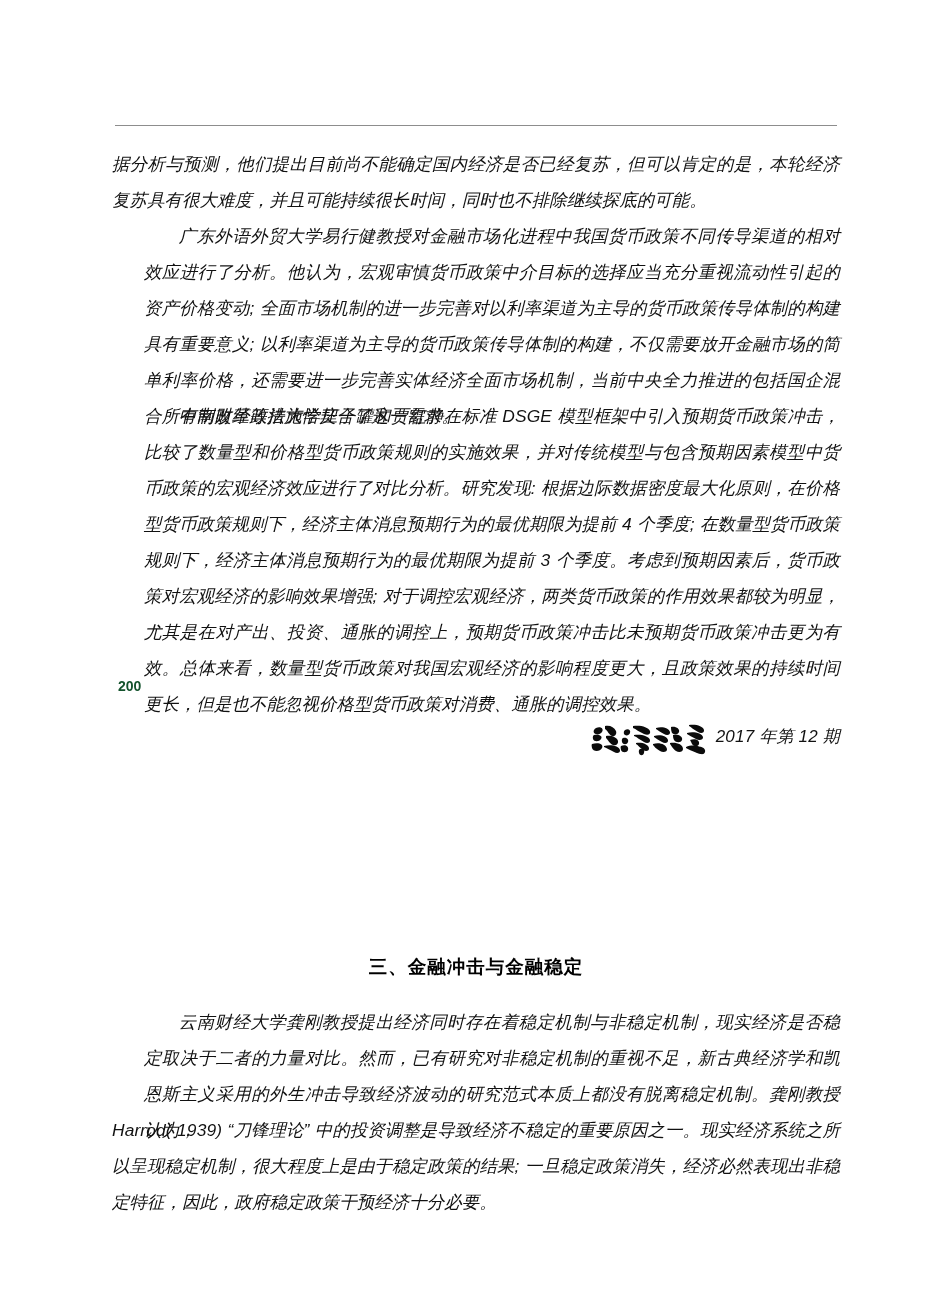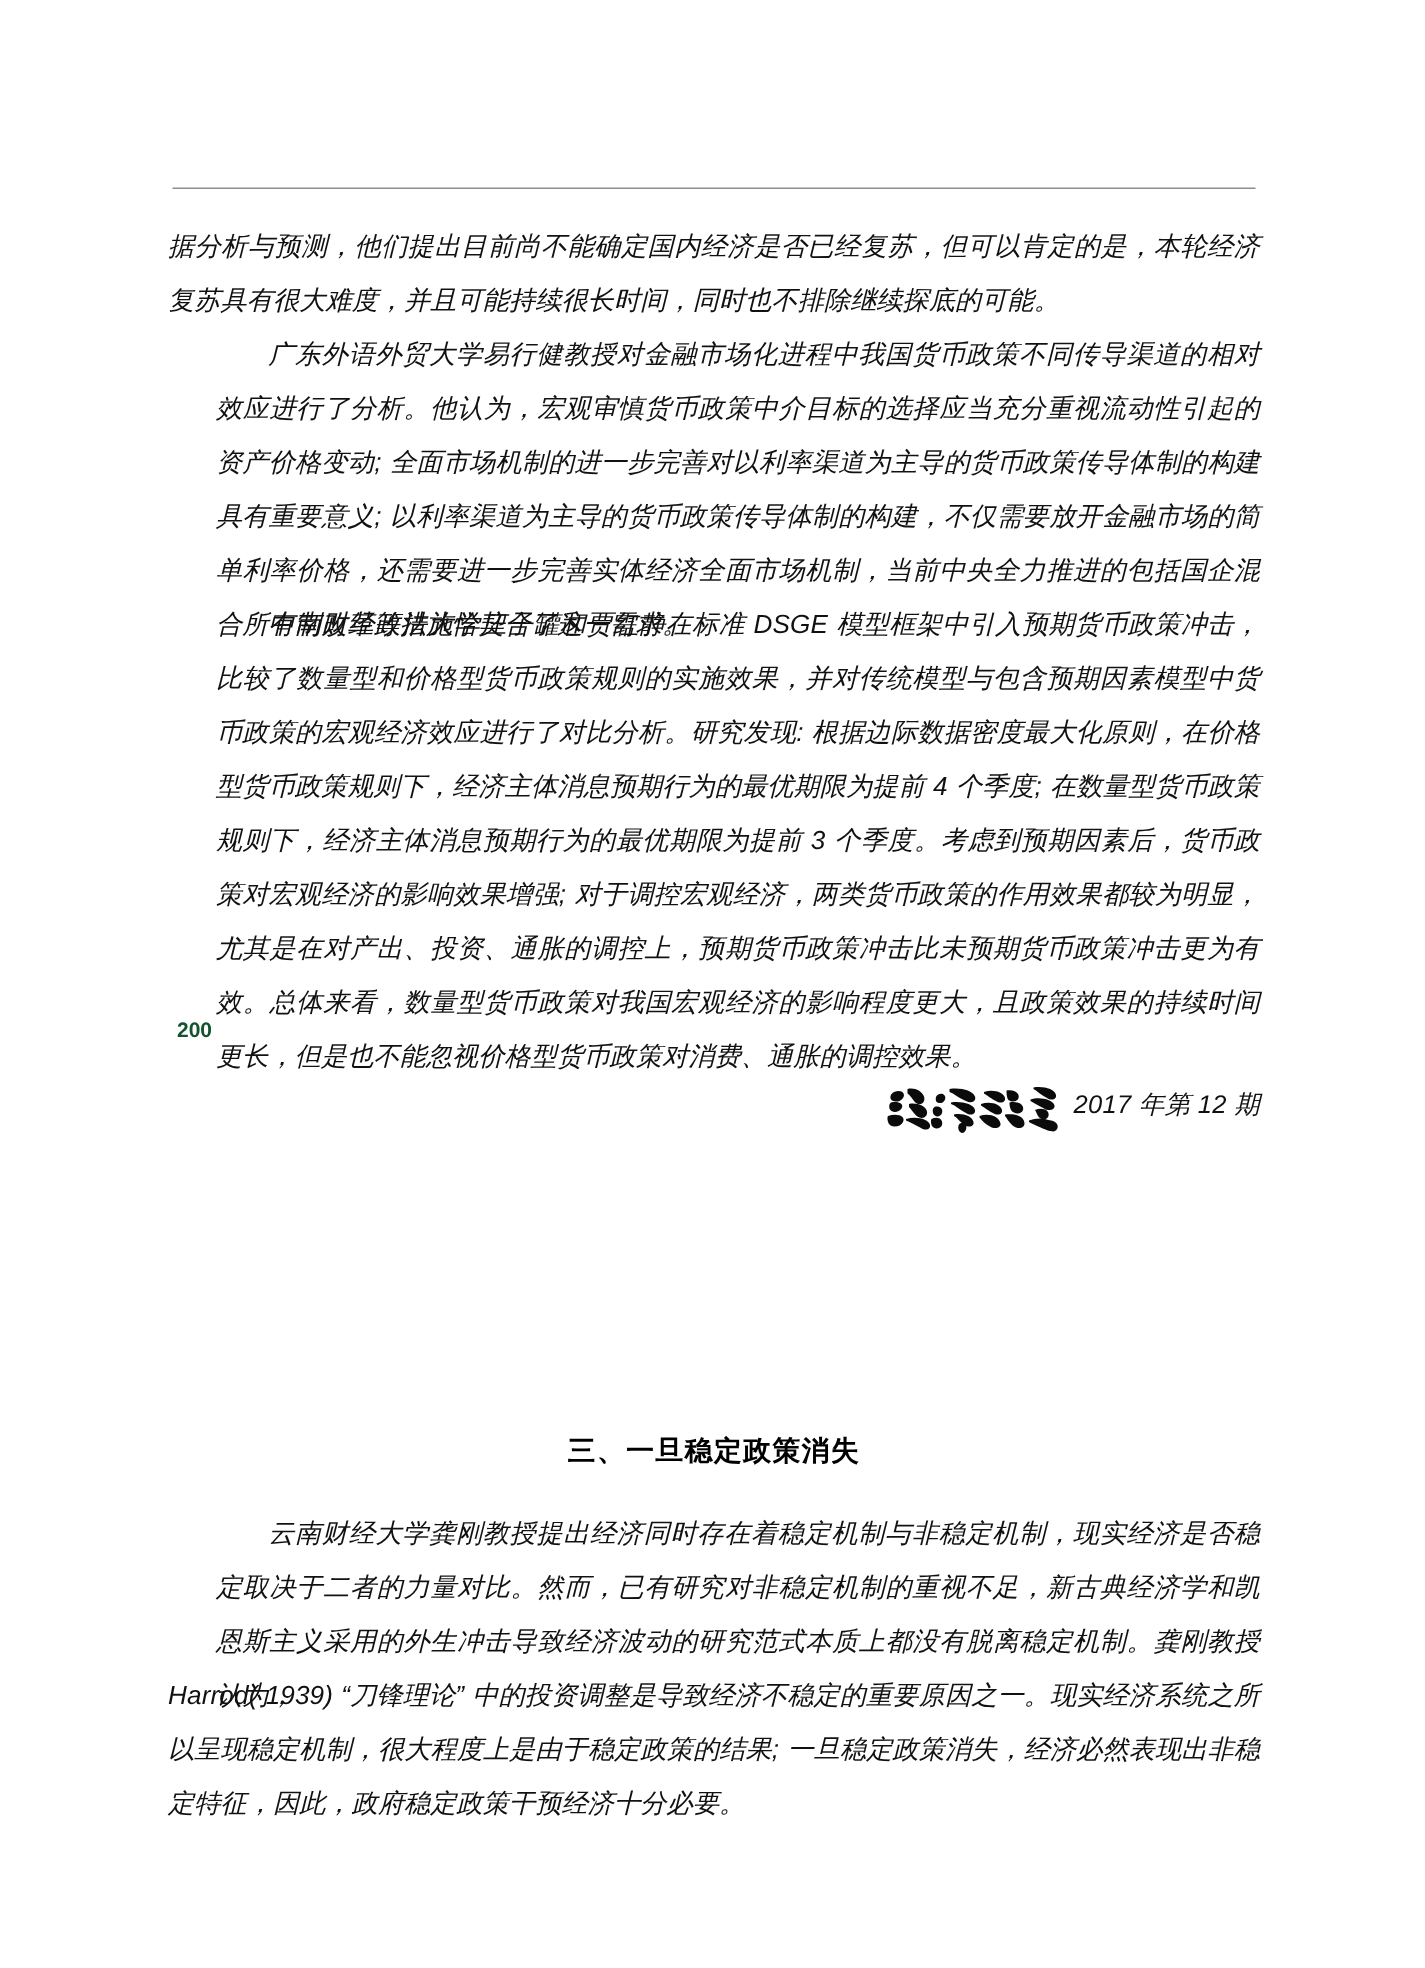--- a/index.html
+++ b/index.html
@@ -141,21 +141,21 @@
           <path d="M97 15 C103 13,112 15,113 19 C113.5 22,109 23,106 21 C102 19,99 17,97 16 Z"></path>
           <path d="M100 22 C105 20,110 22,109 26 C108 29,104 29,102 26 C101 24,100.5 22.6,100 22 Z"></path>
           <path d="M96 29 C103 26,112 28,114 33 C115 36,111 37,107 35 C102 33,98 31,96 30 Z"></path>
           <path d="M108 29 C112 28,116 31,115 34 C114 37,110 37,109 34 C108.5 32,108 30,108 29 Z"></path>
         </g>
       </svg>
     </span><span class="masthead-issue">2017 年第 12 期</span>
   </div>
 
 
-  <div class="section-heading" style="top:954px;">三、一旦稳定政策消失</div>
+  <div class="section-heading" style="top:954px;">三、金融冲击与金融稳定</div>
 
   <div class="body-block" style="top:1004px;">
     <p class="para indent">云南财经大学龚刚教授提出经济同时存在着稳定机制与非稳定机制，现实经济是否稳定取决于二者的力量对比。然而，已有研究对非稳定机制的重视不足，新古典经济学和凯恩斯主义采用的外生冲击导致经济波动的研究范式本质上都没有脱离稳定机制。龚刚教授认为，</p>
   </div>
 
   <div class="body-block" style="top:1112px;">
     <p class="para">Harrod( 1939) “刀锋理论” 中的投资调整是导致经济不稳定的重要原因之一。现实经济系统之所以呈现稳定机制，很大程度上是由于稳定政策的结果; 一旦稳定政策消失，经济必然表现出非稳定特征，因此，政府稳定政策干预经济十分必要。</p>
   </div>
 
 </div>

